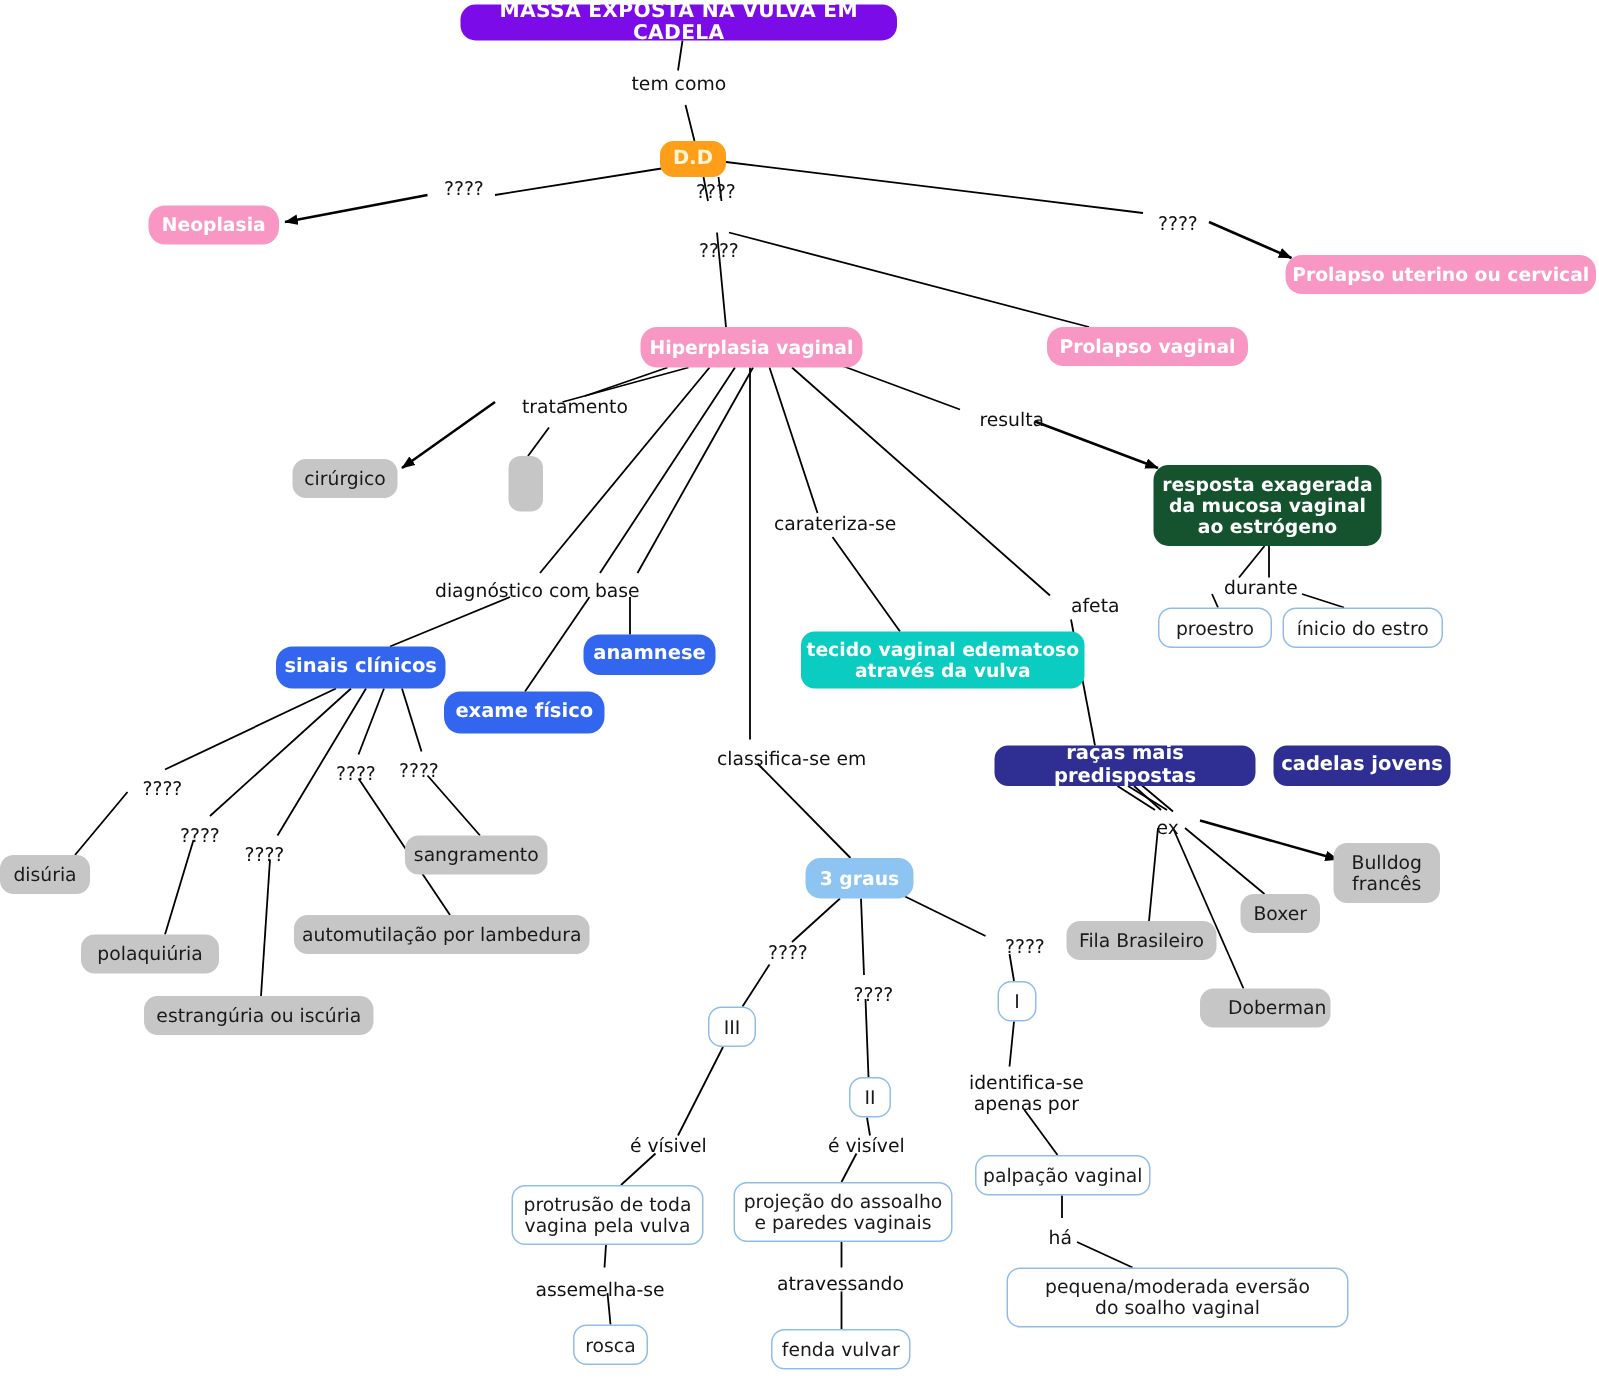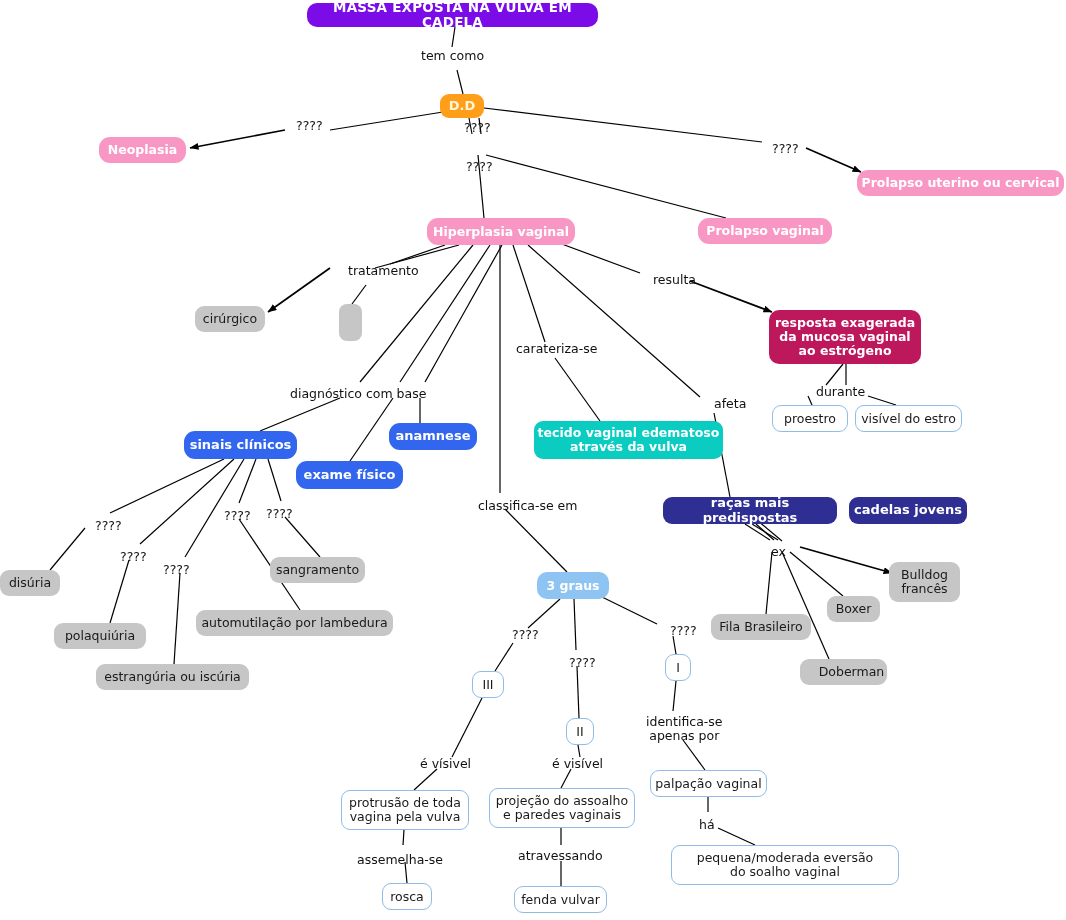--- a/index.html
+++ b/index.html
@@ -66,21 +66,21 @@
     border-radius: 9px;
   }
   .n-blue {
     background: #3366EE;
     color: #ffffff;
     font-weight: bold;
     font-size: 13px;
     border-radius: 11px;
   }
   .n-lightblue {
-    background: #be185d;
+    background: #14532d;
     color: #ffffff;
     font-weight: bold;
     font-size: 12.5px;
     border-radius: 10px;
   }
   .n-skyblue {
     background: #8DC4F2;
     color: #ffffff;
     font-weight: bold;
     font-size: 12.5px;
@@ -212,21 +212,21 @@
       <div class="node n-pink" style="left: 99px; top: 137px; width: 87px; height: 26px;">Neoplasia</div>
       <div class="node n-pink" style="left: 857px; top: 170px; width: 207px; height: 26px;">Prolapso uterino ou cervical</div>
       <div class="node n-pink" style="left: 698px; top: 218px; width: 134px; height: 26px;">Prolapso vaginal</div>
       <div class="node n-pink" style="left: 427px; top: 218px; width: 148px; height: 27px;">Hiperplasia vaginal</div>
       <div class="node n-gray" style="left: 195px; top: 306px; width: 70px; height: 26px;">cirúrgico</div>
       <div class="node n-empty-gray" style="left: 339px; top: 304px; width: 23px; height: 37px;"></div>
       <div class="node n-lightblue" style="left: 769px; top: 310px; width: 152px; height: 54px;">resposta exagerada
 da mucosa vaginal
 ao estrógeno</div>
       <div class="node n-outline" style="left: 772px; top: 405px; width: 76px; height: 27px;">proestro</div>
-      <div class="node n-outline" style="left: 855px; top: 405px; width: 107px; height: 27px;">visível do estro</div>
+      <div class="node n-outline" style="left: 855px; top: 405px; width: 107px; height: 27px;">ínicio do estro</div>
       <div class="node n-blue" style="left: 184px; top: 431px; width: 113px; height: 28px;">sinais clínicos</div>
       <div class="node n-blue" style="left: 389px; top: 423px; width: 88px; height: 27px;">anamnese</div>
       <div class="node n-blue" style="left: 296px; top: 461px; width: 107px; height: 28px;">exame físico</div>
       <div class="node n-teal" style="left: 534px; top: 421px; width: 189px; height: 38px;">tecido vaginal edematoso
 através da vulva</div>
       <div class="node n-navy" style="left: 663px; top: 497px; width: 174px; height: 27px;">raças mais predispostas</div>
       <div class="node n-navy" style="left: 849px; top: 497px; width: 118px; height: 27px;">cadelas jovens</div>
       <div class="node n-gray" style="left: 0px; top: 570px; width: 60px; height: 26px;">disúria</div>
       <div class="node n-gray" style="left: 270px; top: 557px; width: 95px; height: 26px;">sangramento</div>
       <div class="node n-gray" style="left: 54px; top: 623px; width: 92px; height: 26px;">polaquiúria</div>

